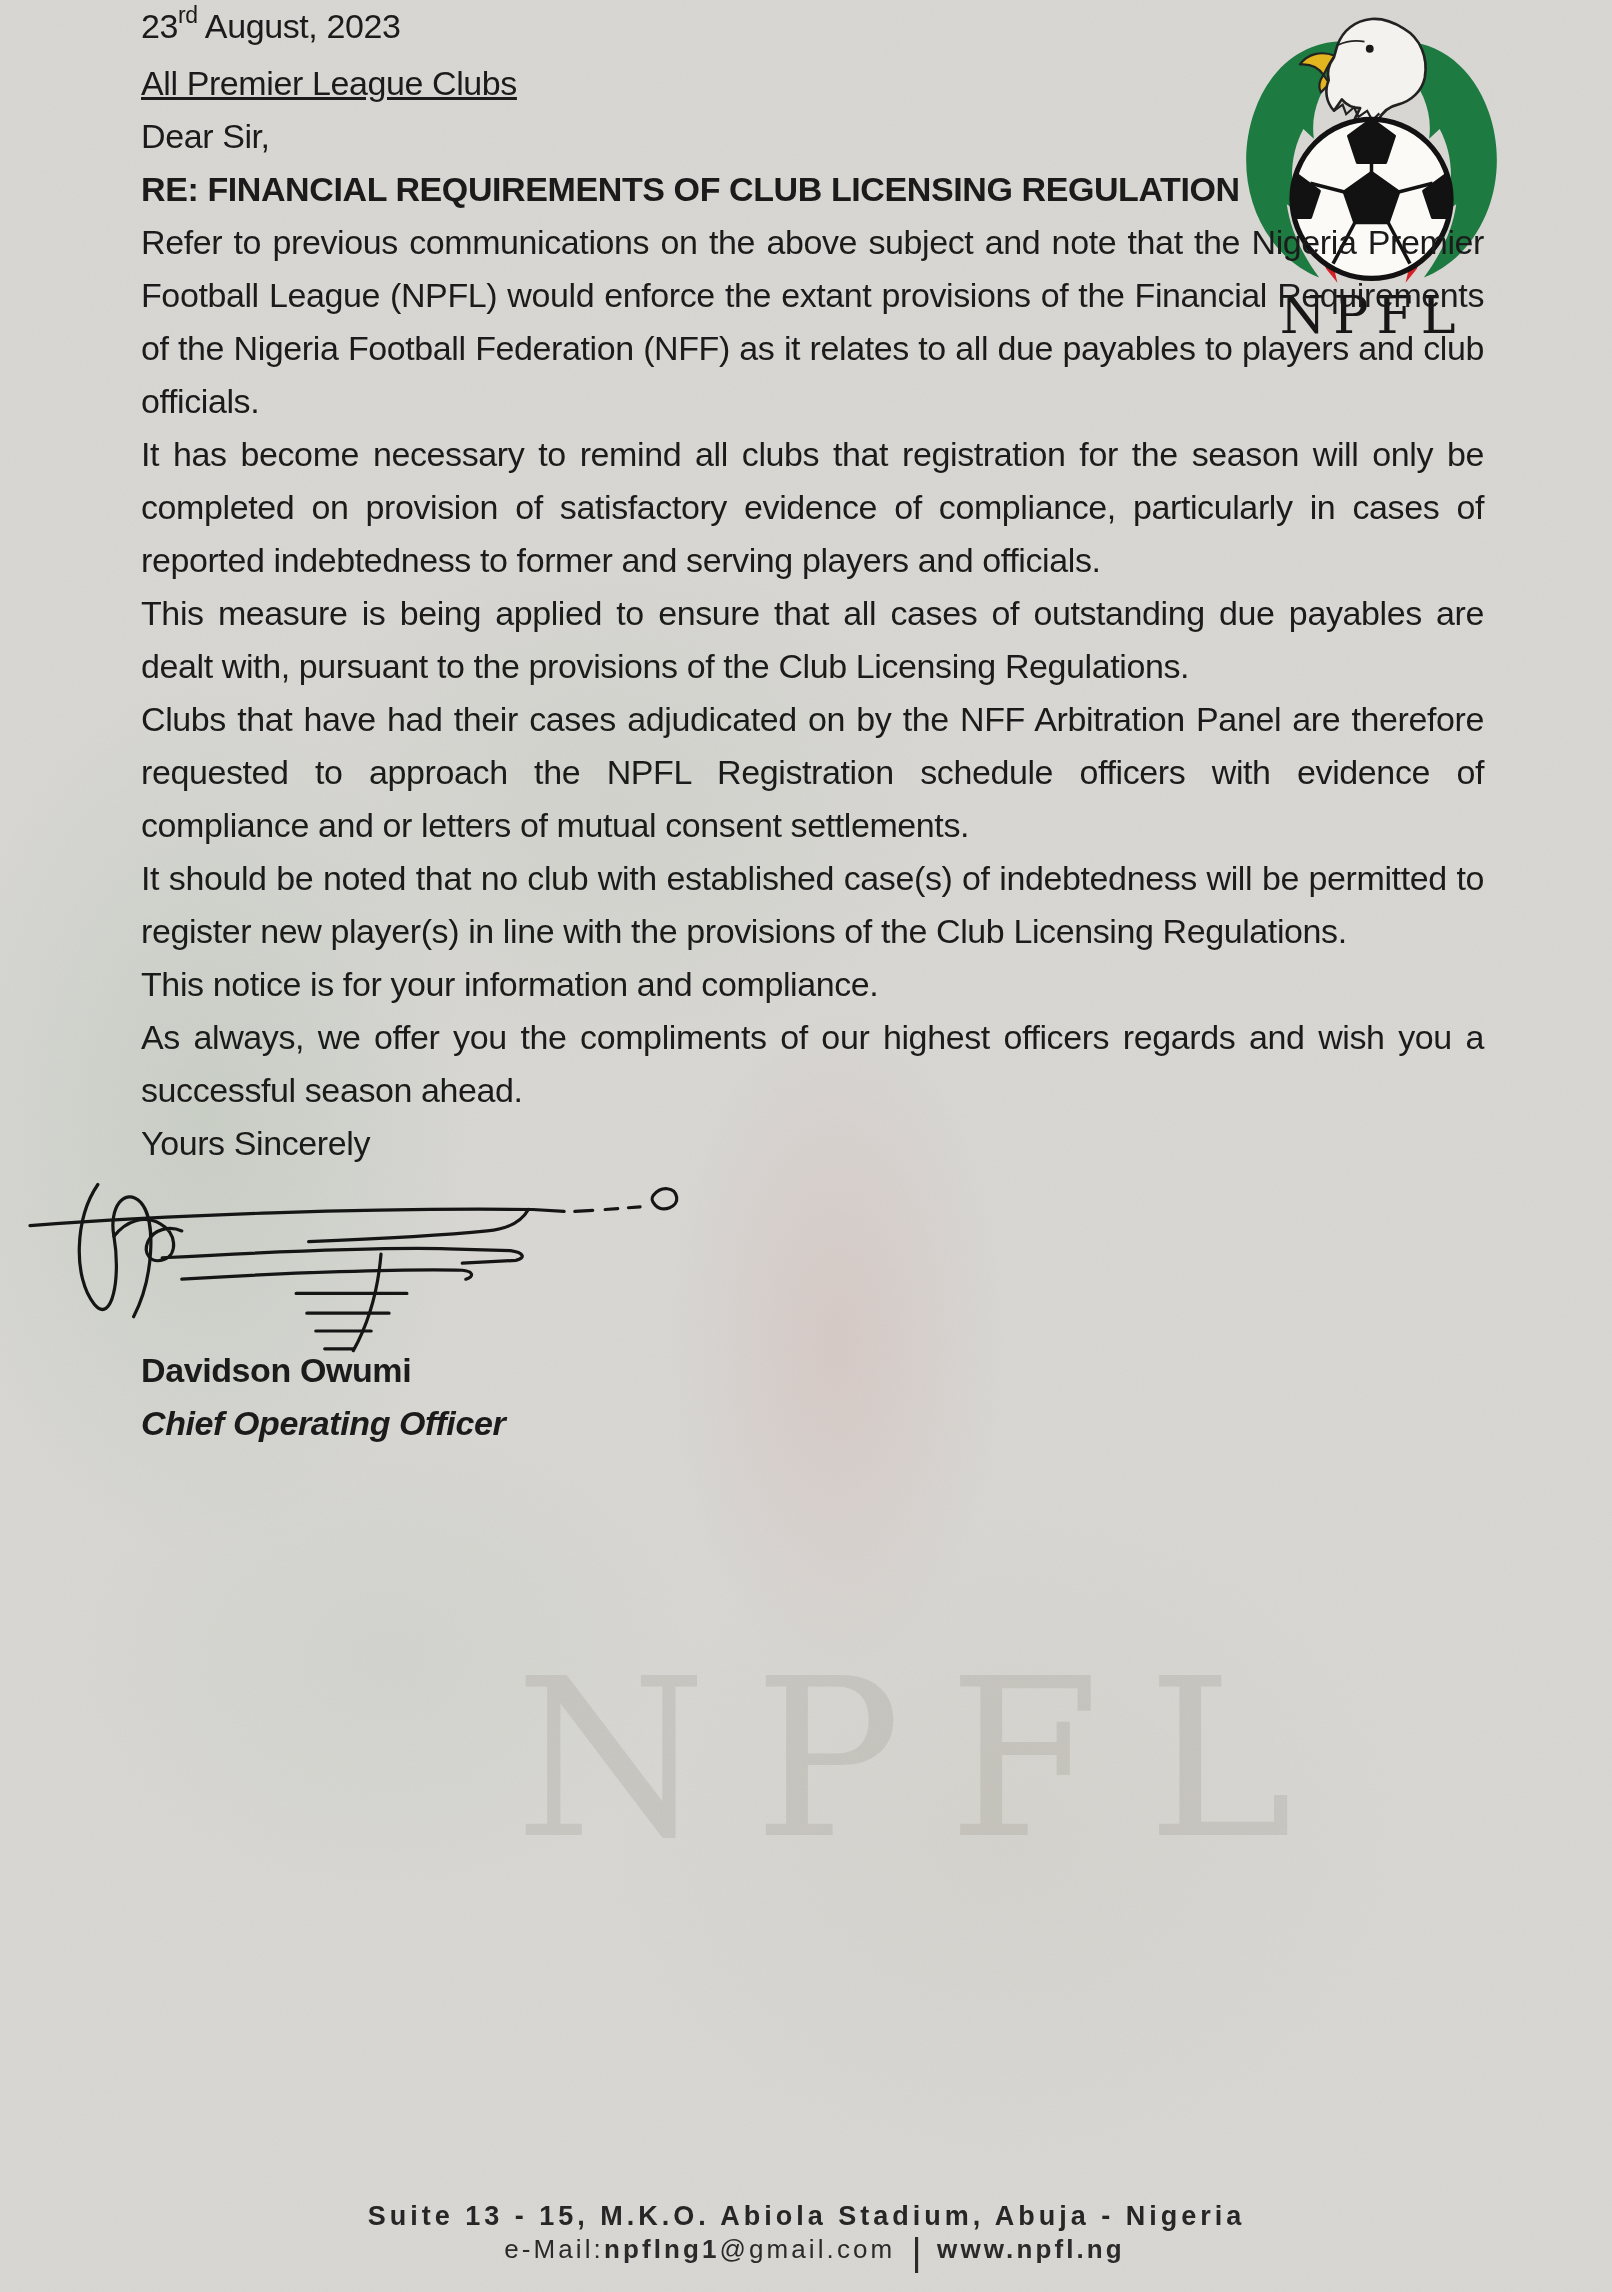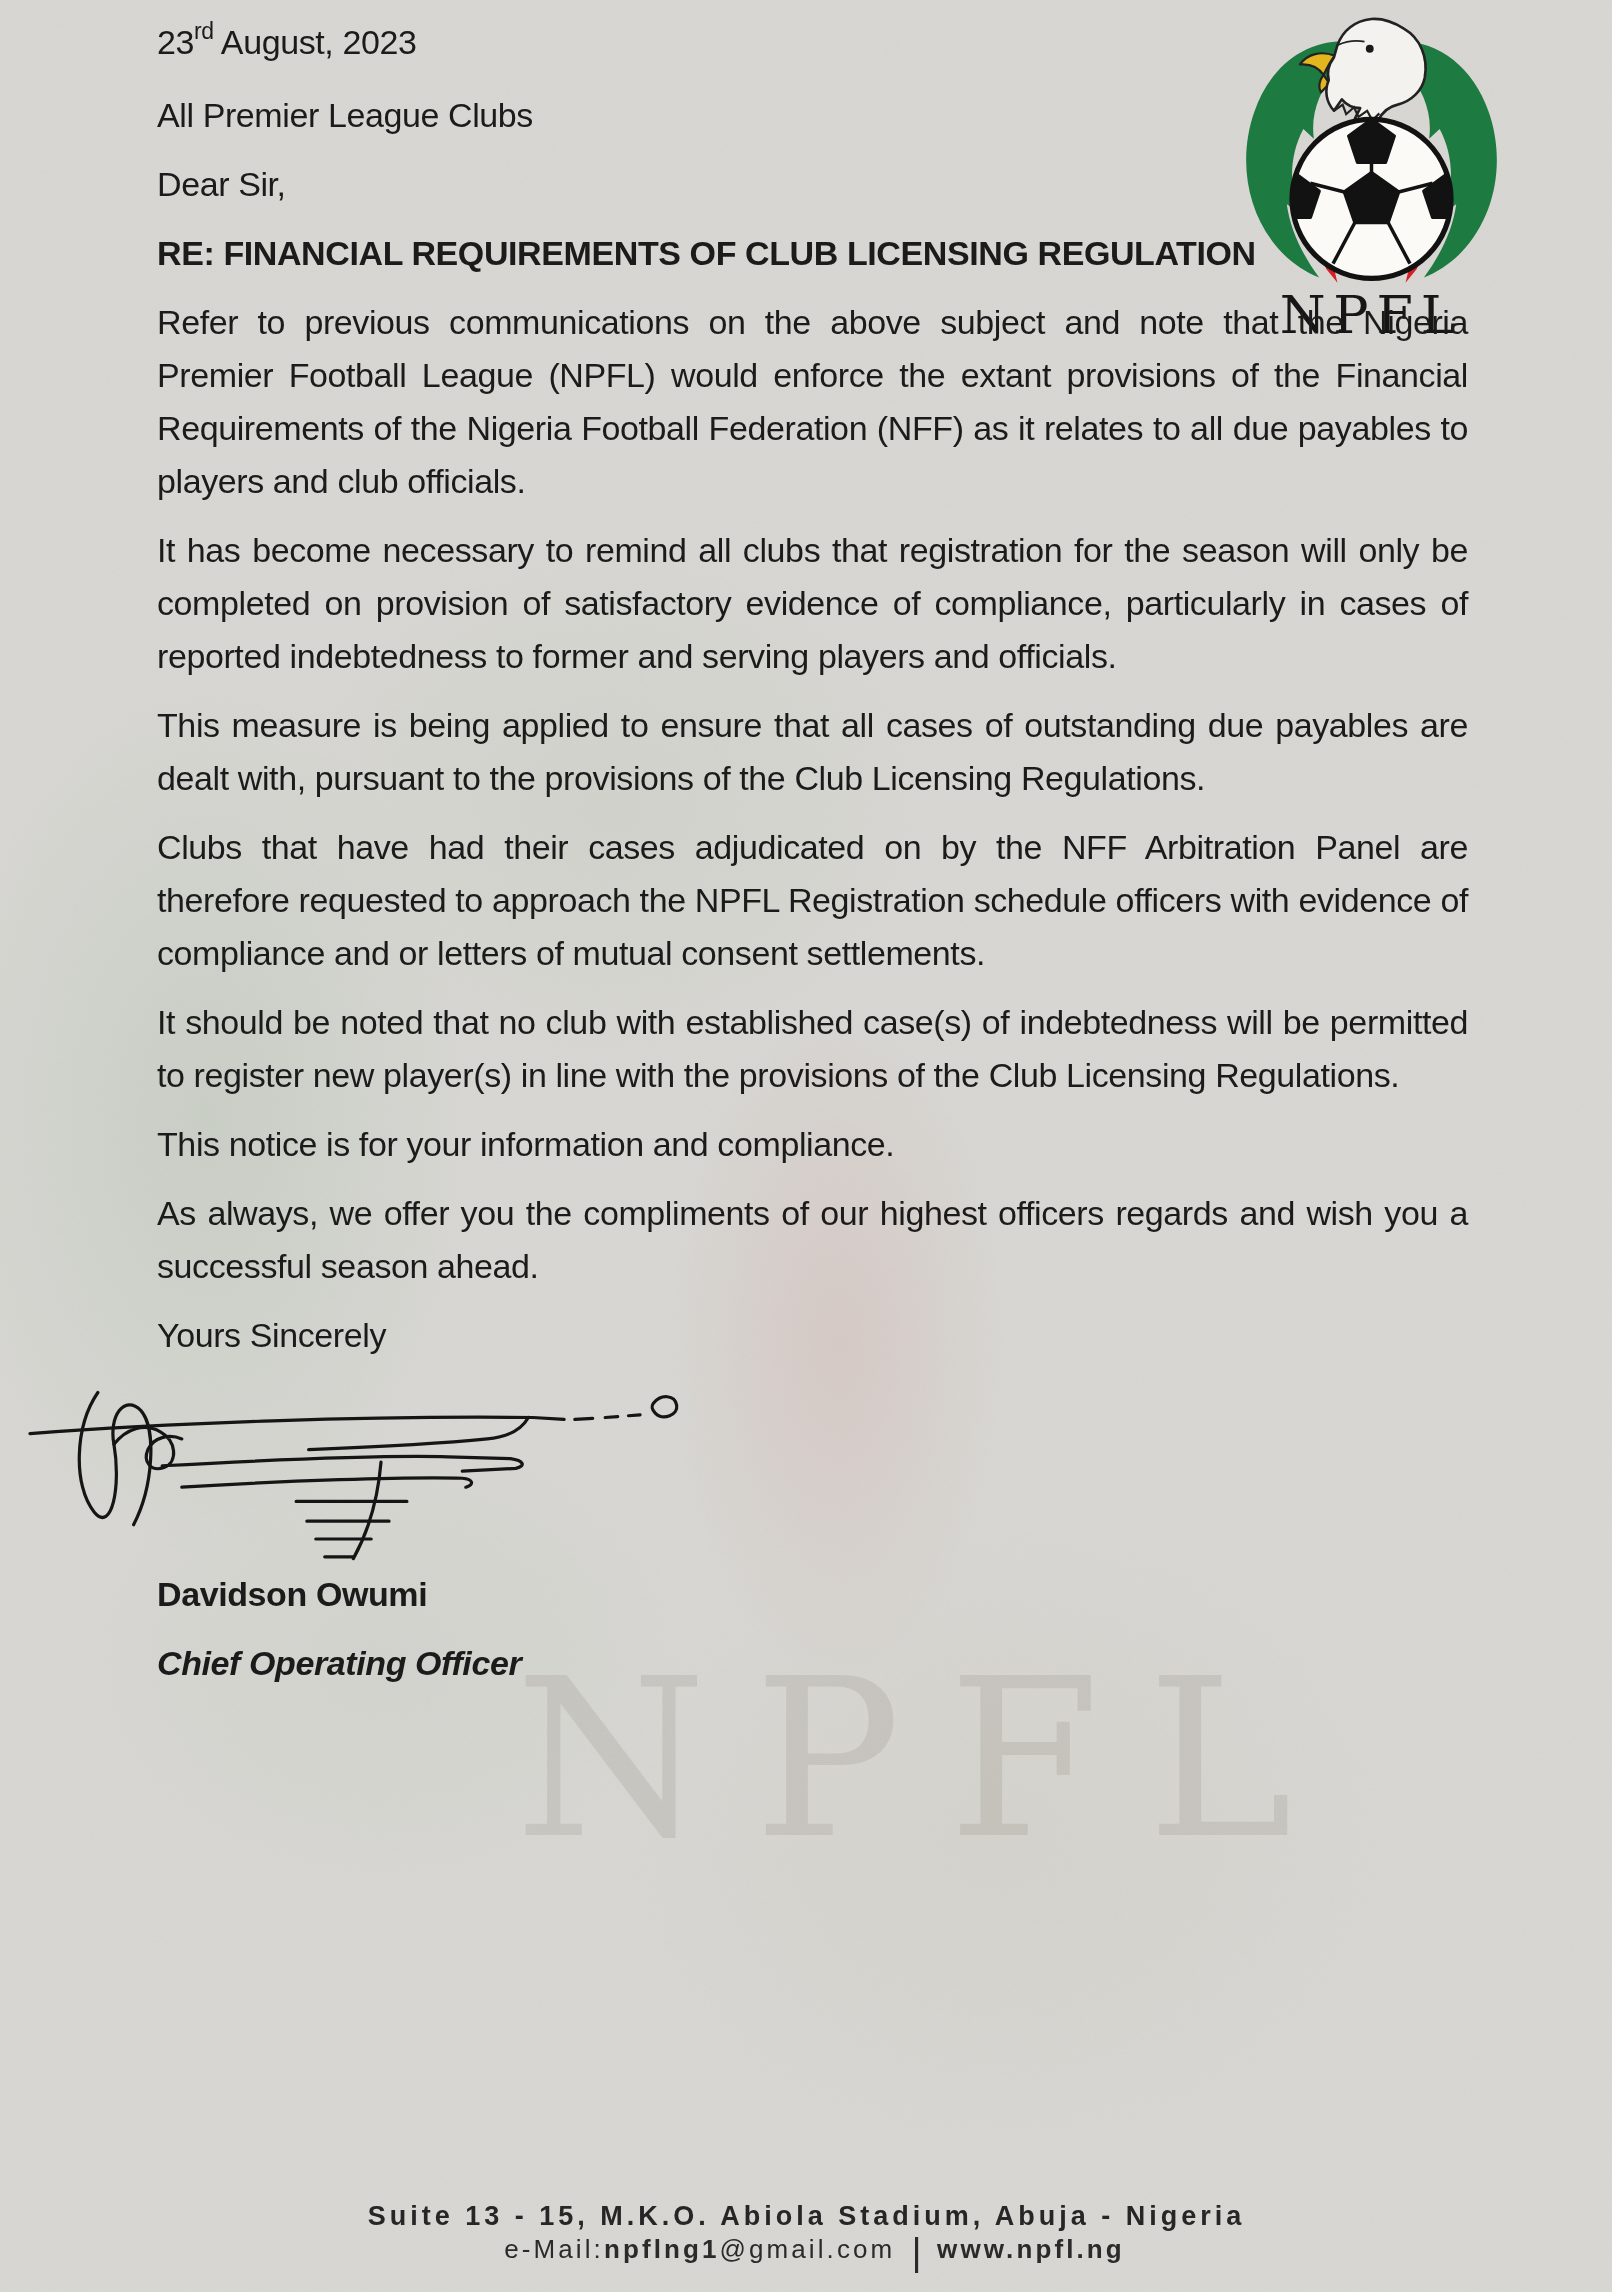--- a/index.html
+++ b/index.html
@@ -22,27 +22,27 @@
   .watermark-text {
     position:absolute; left:515px; top:1650px;
     font-family:"DejaVu Serif","Liberation Serif",serif;
     font-size:219px; letter-spacing:47px; line-height:1;
     color:rgba(98,90,78,0.13);
     pointer-events:none; white-space:nowrap;
   }
   .logo { position:absolute; top:7.2px; right:93px; width:297px; height:335px; }
 
   .content { position:absolute; left:141px; top:0; width:1343px; }
-  .content p { margin:16px; font-size:34px; line-height:53px; letter-spacing:-0.4px; }
+  .content p { margin:0; font-size:34px; line-height:53px; letter-spacing:-0.4px; }
 
   .date { margin-top:226px; font-size:39px; line-height:59px; letter-spacing:0; }
   .date .sup { font-size:23px; position:relative; top:-15px; }
 
   .recipient-bold { margin-top:103px; font-weight:bold; }
-  .recipient-line { margin-top:21.5px; }
+  .recipient-line { margin-top:21.5px;text-decoration:underline; }
   .salutation { margin-top:22.4px; }
   .subject { margin-top:21.5px; font-weight:bold; }
 
   .para { text-align:justify; }
   .mt-a { margin-top:23px; } .mt-b { margin-top:20.6px; }
   .mt-c { margin-top:29px; } .mt-d { margin-top:19px; } .mt-e { margin-top:26px; }
 
   .signature-block { position:relative; height:174px; }
   .signature-img { position:absolute; left:-114px; top:1.8px; width:708px; height:184px; }
 

